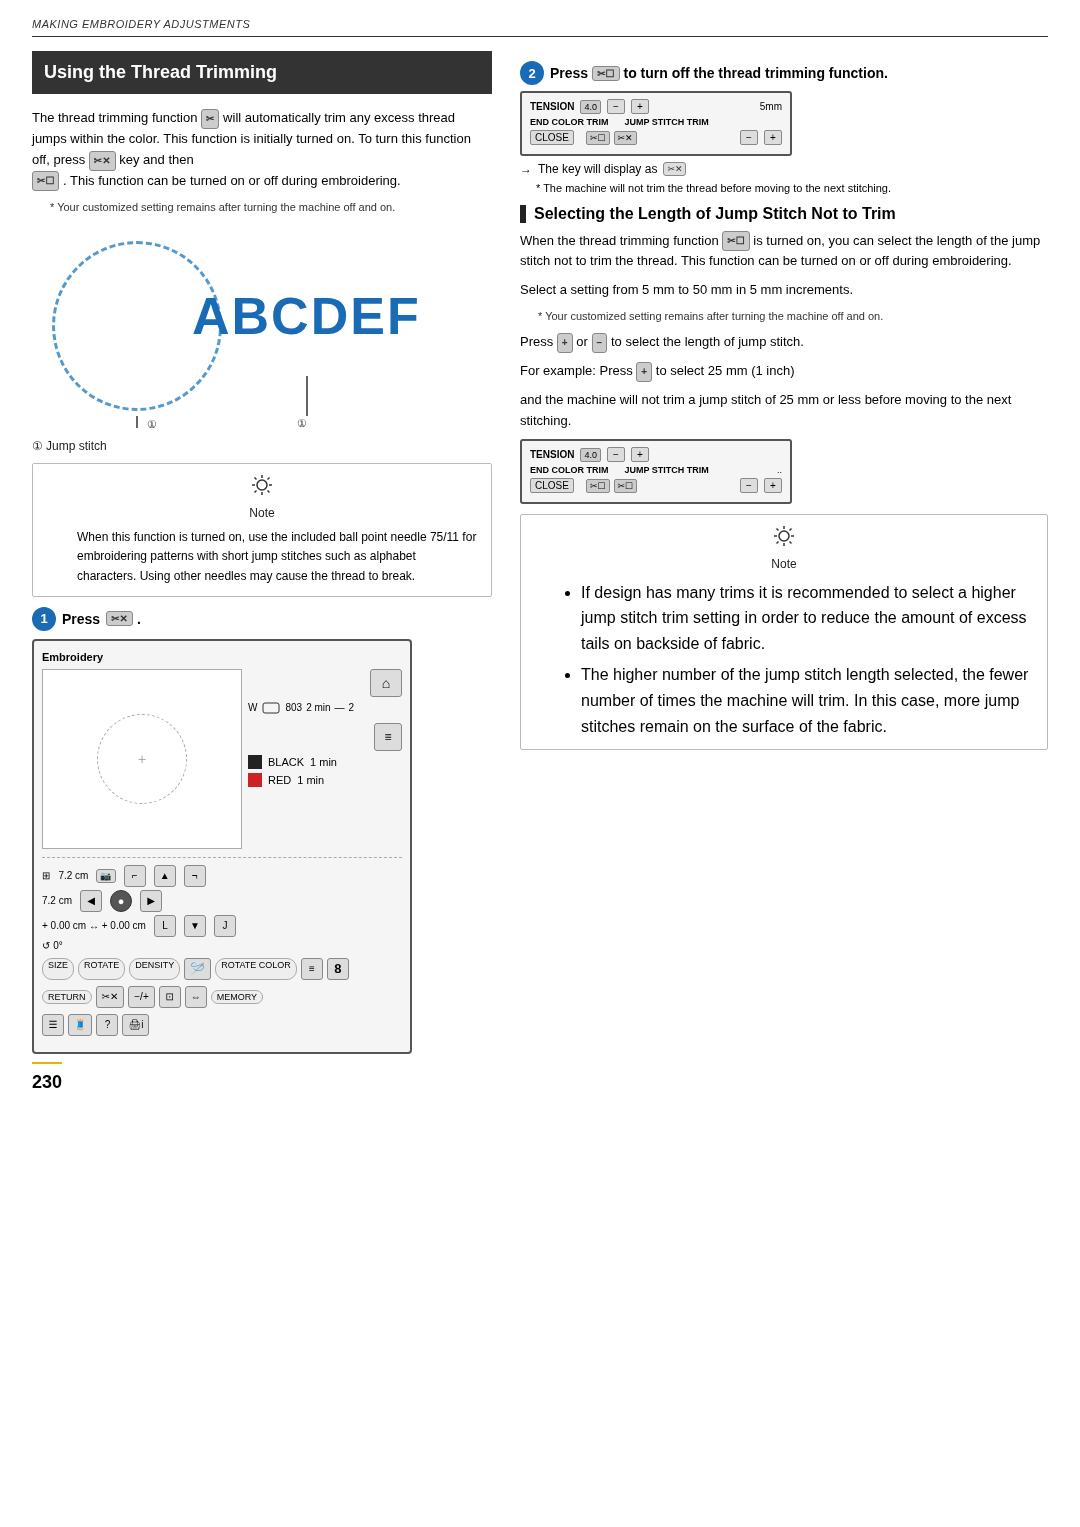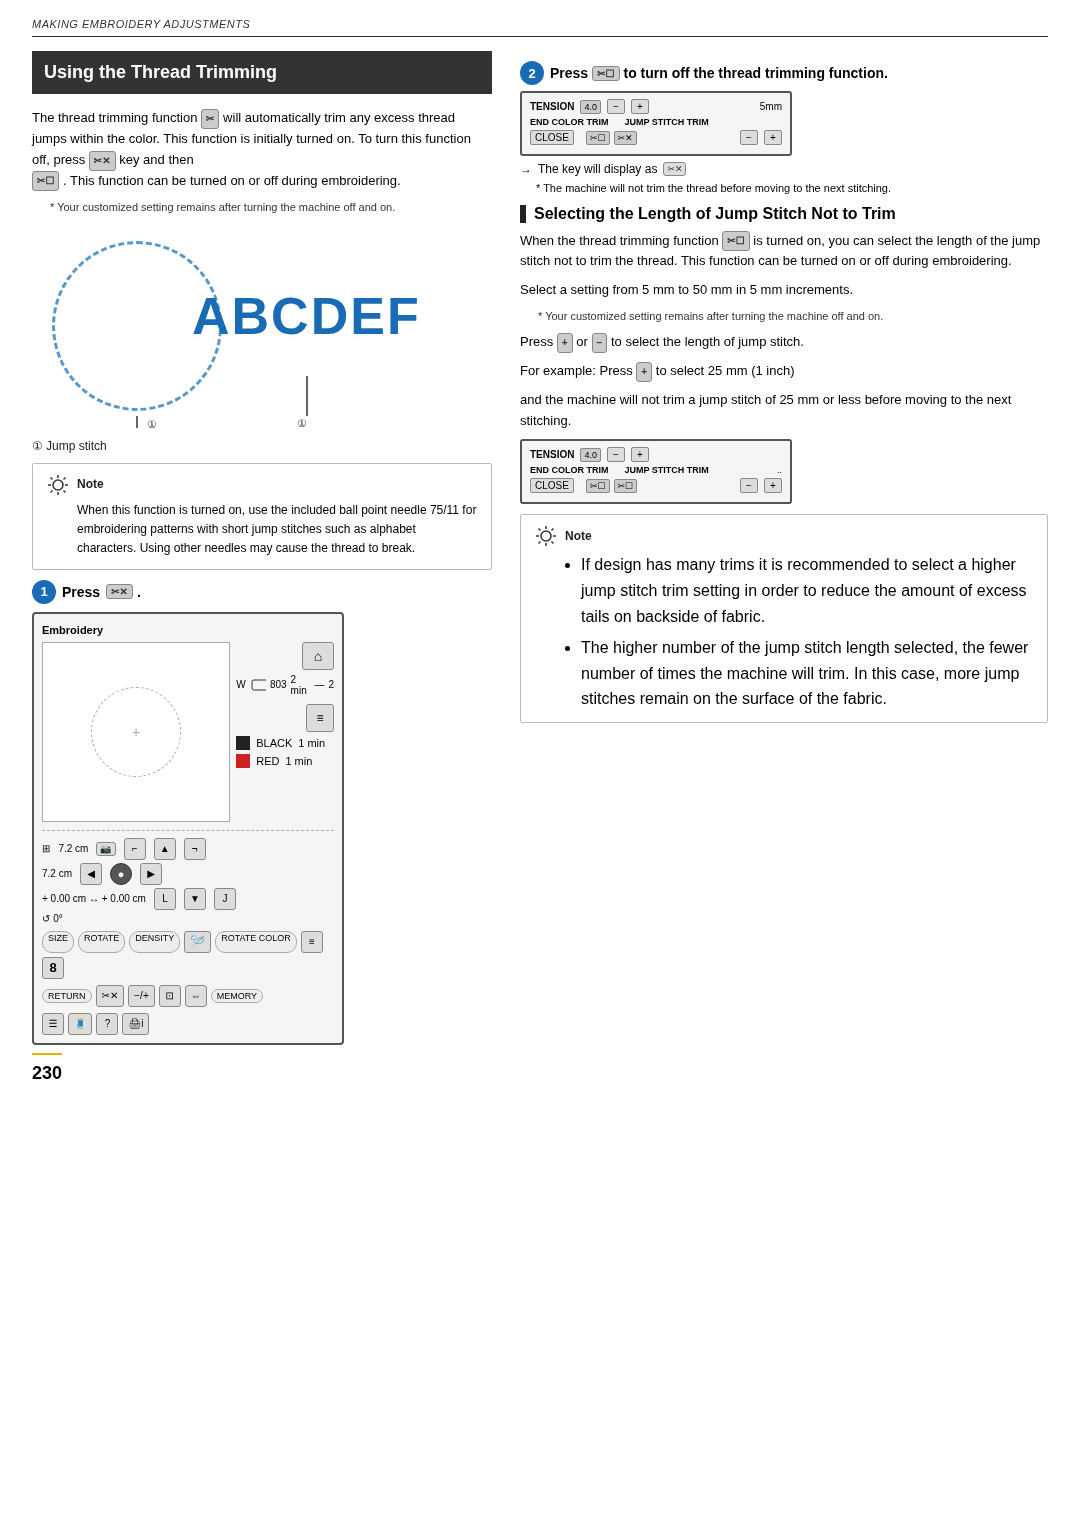--- a/index.html
+++ b/index.html
@@ -130,23 +130,24 @@
       padding: 10px 14px;
       margin: 10px 0;
       background: #fff;
       font-size: 12px;
       line-height: 1.6;
     }
     .note-header {
       display: flex;
       align-items: center;
       gap: 8px;
-      font-weight: bold;
+      font-weight: normal;
       margin-bottom: 5px;
       color: #222;
+      flex-direction: column;
     }
     .note-sun-icon {
       width: 22px;
       height: 22px;
       display: inline-block;
     }
     .step-circle {
       display: inline-flex;
       align-items: center;
       justify-content: center;
@@ -162,23 +163,23 @@
     }
     .step-row {
       display: flex;
       align-items: center;
       margin: 10px 0 6px 0;
     }
     .embroidery-screen {
       border: 2px solid #555;
       border-radius: 4px;
       background: #f5f5f5;
-      width: 312px;
+      width: 380px;
       margin: 8px 0 8px 0;
-      padding: 10px 8px 8px 8px;
+      padding: 10px 8px 16px 8px;
       font-size: 11px;
     }
     .screen-top-bar {
       display: flex;
       align-items: center;
       gap: 8px;
       margin-bottom: 6px;
       font-size: 11px;
     }
     .screen-label {

